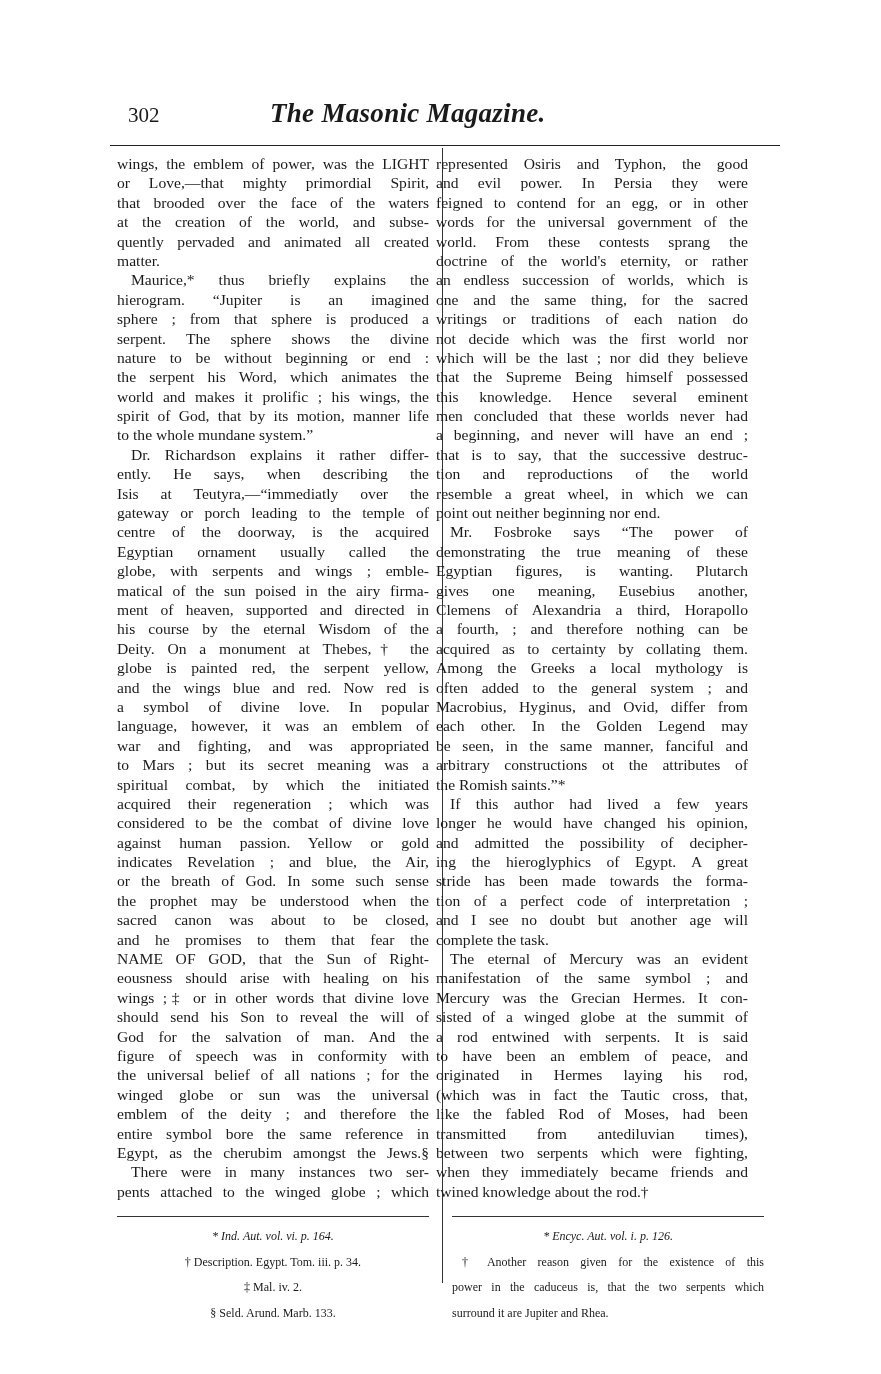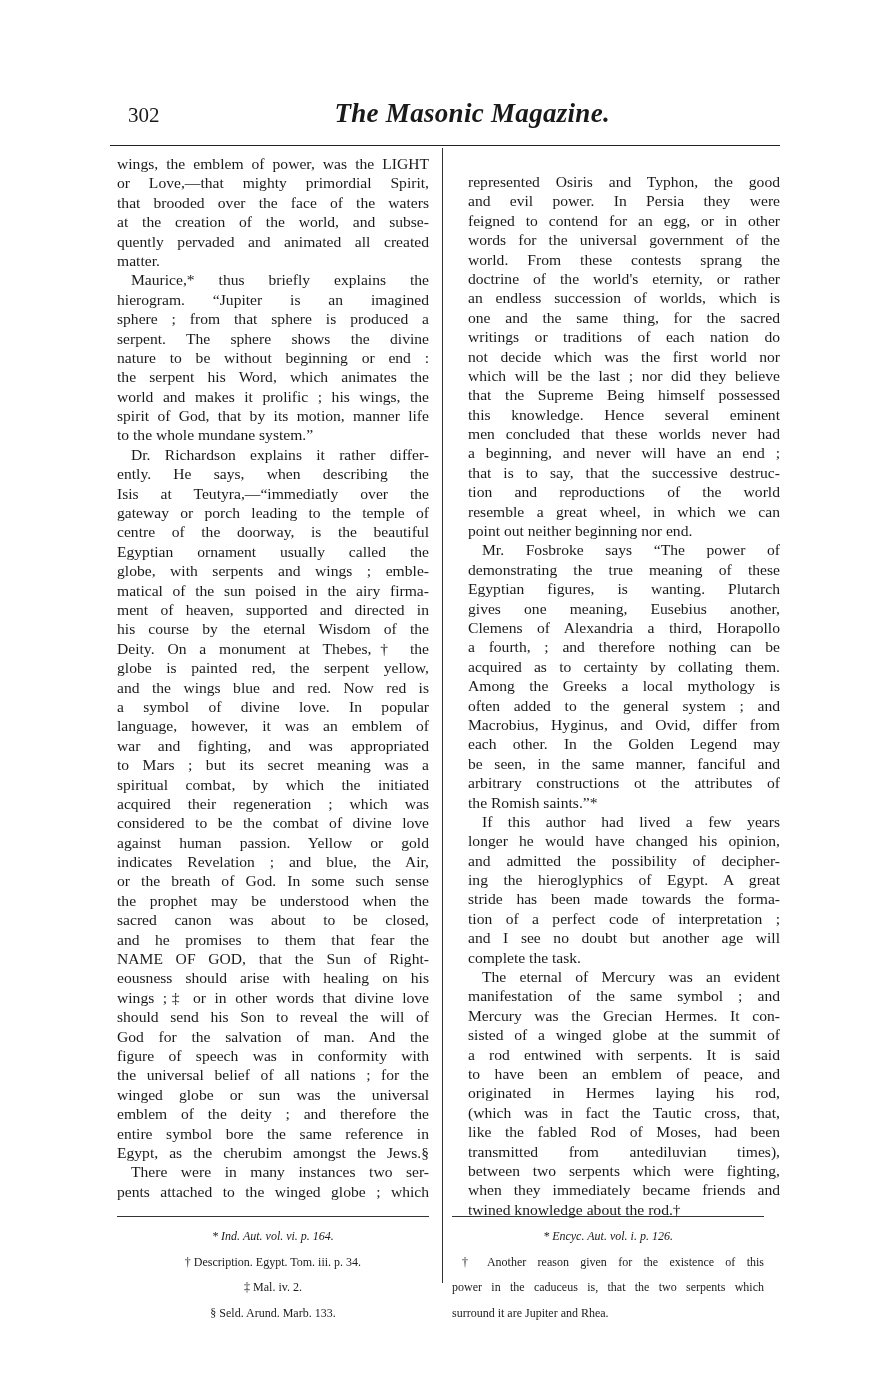--- a/index.html
+++ b/index.html
@@ -1,23 +1,23 @@
 <!DOCTYPE html>
 <html><head>
 <meta charset="utf-8">
 <style>
   html, body { margin: 0; padding: 0; background: #ffffff; }
   body { width: 881px; height: 1374px; position: relative; overflow: hidden; font-family: "DejaVu Serif", "Liberation Serif", serif; color: #1a1a1a; }
   .page-num { position: absolute; left: 112px; top: 103px; font-size: 21px; font-family: "Liberation Serif", serif; margin-left: 16px; }
-  .masthead { position: absolute; left: 270px; top: 98px; width: 340px; text-align: right; font-size: 27px; font-style: italic; font-weight: bold; font-family: "Liberation Serif", serif; letter-spacing: 0.3px; }
+  .masthead { position: absolute; left: 270px; top: 98px; width: 340px; text-align: left; font-size: 27px; font-style: italic; font-weight: bold; font-family: "Liberation Serif", serif; letter-spacing: 0.3px; }
   .head-rule { position: absolute; left: 110px; top: 145px; width: 670px; height: 0; border-top: 1.5px solid #222; }
   .col-rule { position: absolute; left: 442px; top: 148px; width: 0; height: 1135px; border-left: 1px solid #333; }
   .col { position: absolute; top: 154px; font-family: "Liberation Serif", serif; font-size: 15.6px; line-height: 19.4px; }
   .col.left { left: 117px; width: 312px; }
-  .col.right { left: 468px; width: 312px; margin-top: 18px; }
+  .col.right { left: 436px; width: 312px; }
   .line { display: block; white-space: nowrap; text-align: justify; text-align-last: justify; height: 19.4px; }
   .line.last { text-align-last: left; }
   .line.indent { padding-left: 14px; }
   .it { font-style: italic; }
   .fn-rule { position: absolute; height: 0; border-top: 1px solid #333; }
   .fn-rule.left { left: 117px; top: 1216px; width: 312px; }
   .fn-rule.right { left: 452px; top: 1216px; width: 312px; }
   .footnotes { position: absolute; top: 1219px; font-family: "Liberation Serif", serif; font-size: 12px; line-height: 15.5px; }
   .footnotes.left { left: 117px; width: 312px; text-align: center; }
   .footnotes.right { left: 452px; width: 312px; }
@@ -47,21 +47,21 @@
     <span class="line">serpent. The sphere shows the divine</span>
     <span class="line">nature to be without beginning or end :</span>
     <span class="line">the serpent his Word, which animates the</span>
     <span class="line">world and makes it prolific ; his wings, the</span>
     <span class="line">spirit of God, that by its motion, manner life</span>
     <span class="line last">to the whole mundane system.”</span>
     <span class="line indent">Dr. Richardson explains it rather differ-</span>
     <span class="line">ently. He says, when describing the</span>
     <span class="line">Isis at Teutyra,—“immediatly over the</span>
     <span class="line">gateway or porch leading to the temple of</span>
-    <span class="line">centre of the doorway, is the beautiful</span>
+    <span class="line">centre of the doorway, is the acquired</span>
     <span class="line">Egyptian ornament usually called the</span>
     <span class="line">globe, with serpents and wings ; emble-</span>
     <span class="line">matical of the sun poised in the airy firma-</span>
     <span class="line">ment of heaven, supported and directed in</span>
     <span class="line">his course by the eternal Wisdom of the</span>
     <span class="line">Deity. On a monument at Thebes,† the</span>
     <span class="line">globe is painted red, the serpent yellow,</span>
     <span class="line">and the wings blue and red. Now red is</span>
     <span class="line">a symbol of divine love. In popular</span>
     <span class="line">language, however, it was an emblem of</span>

